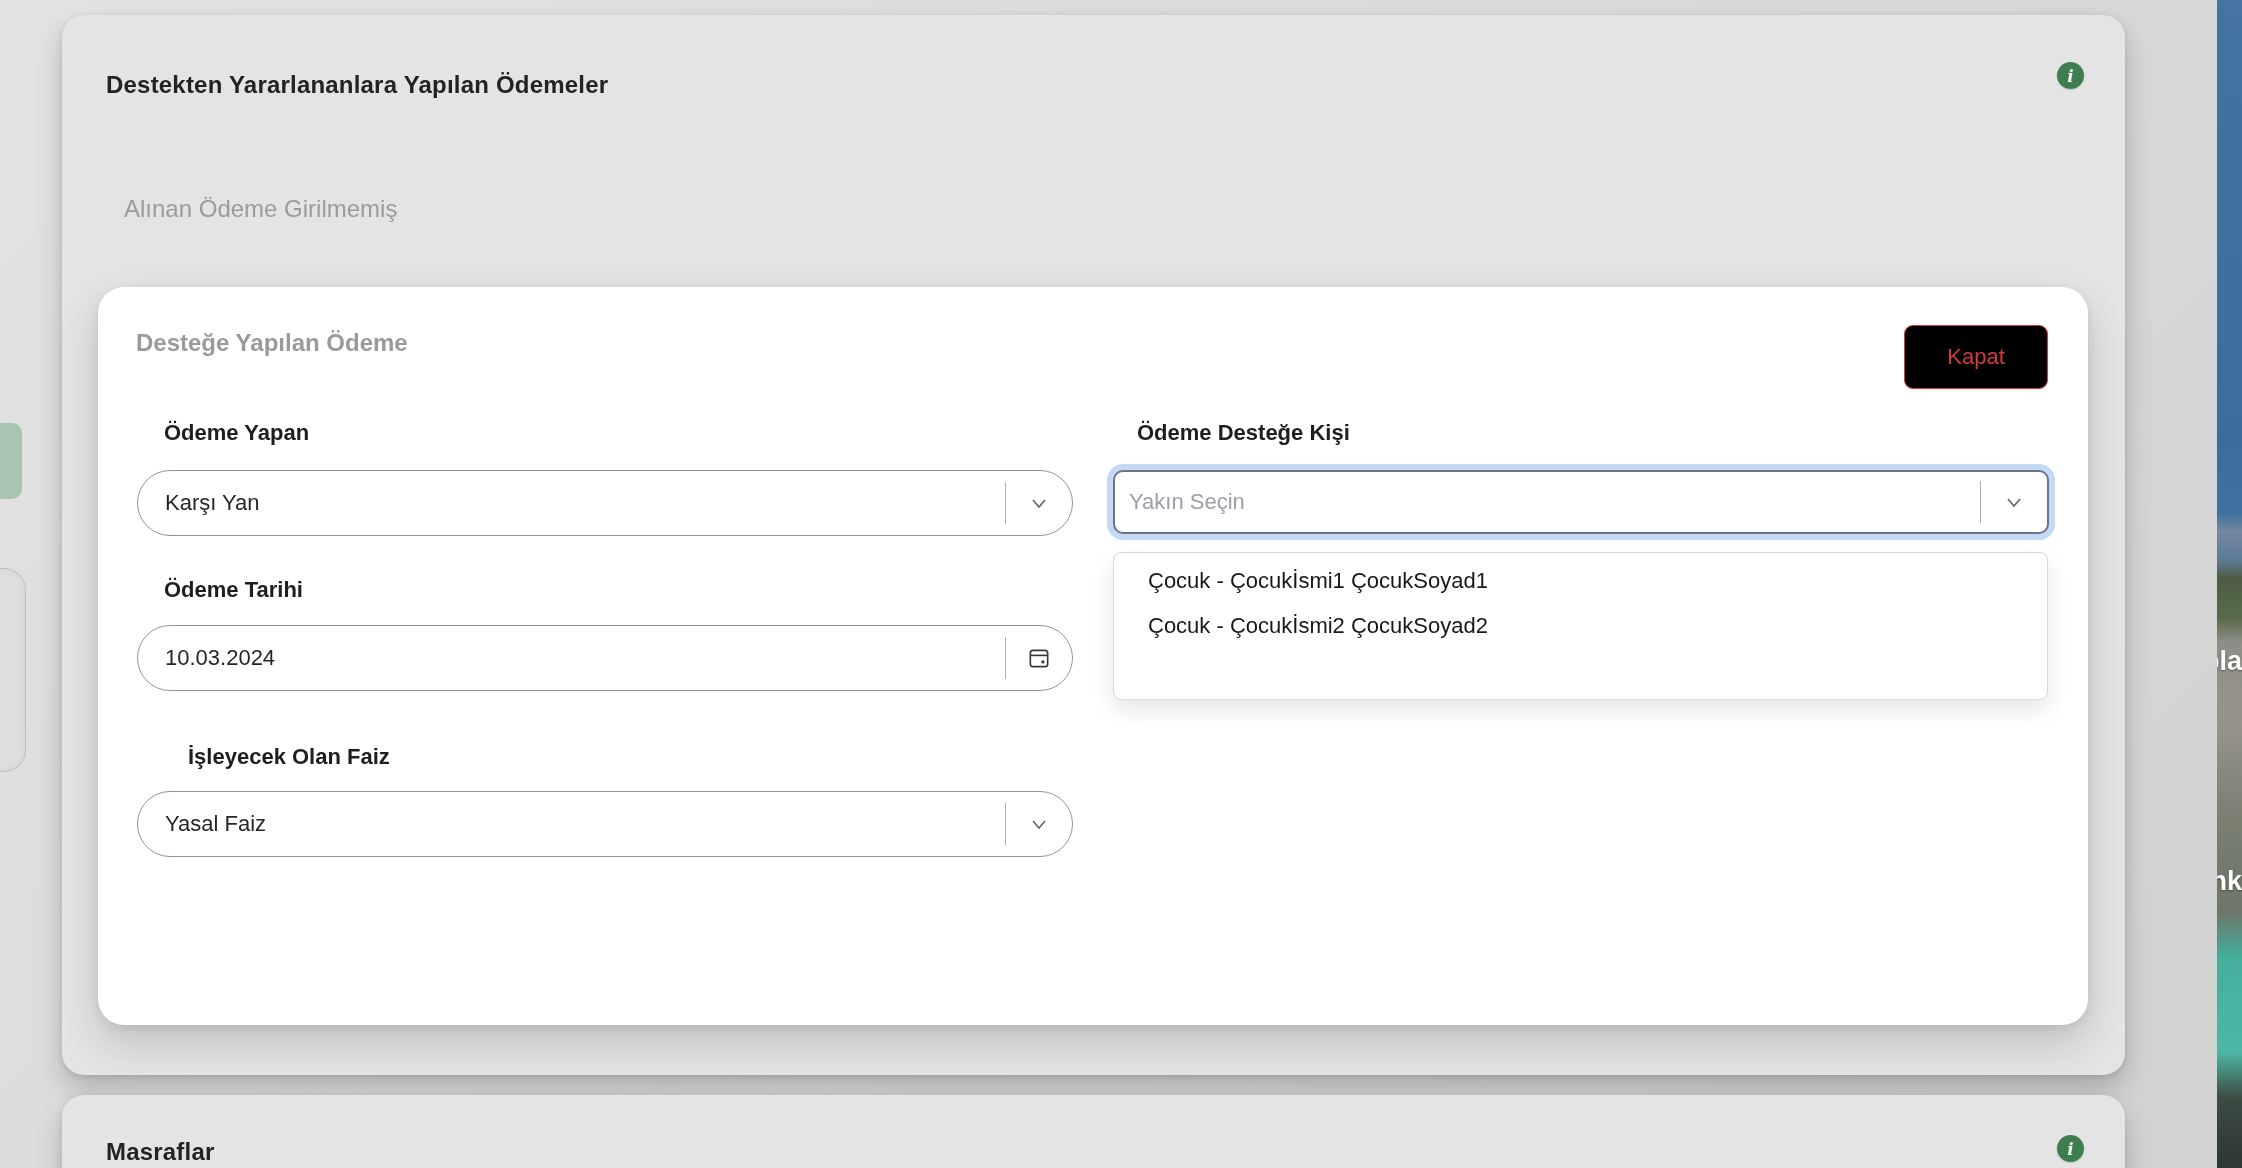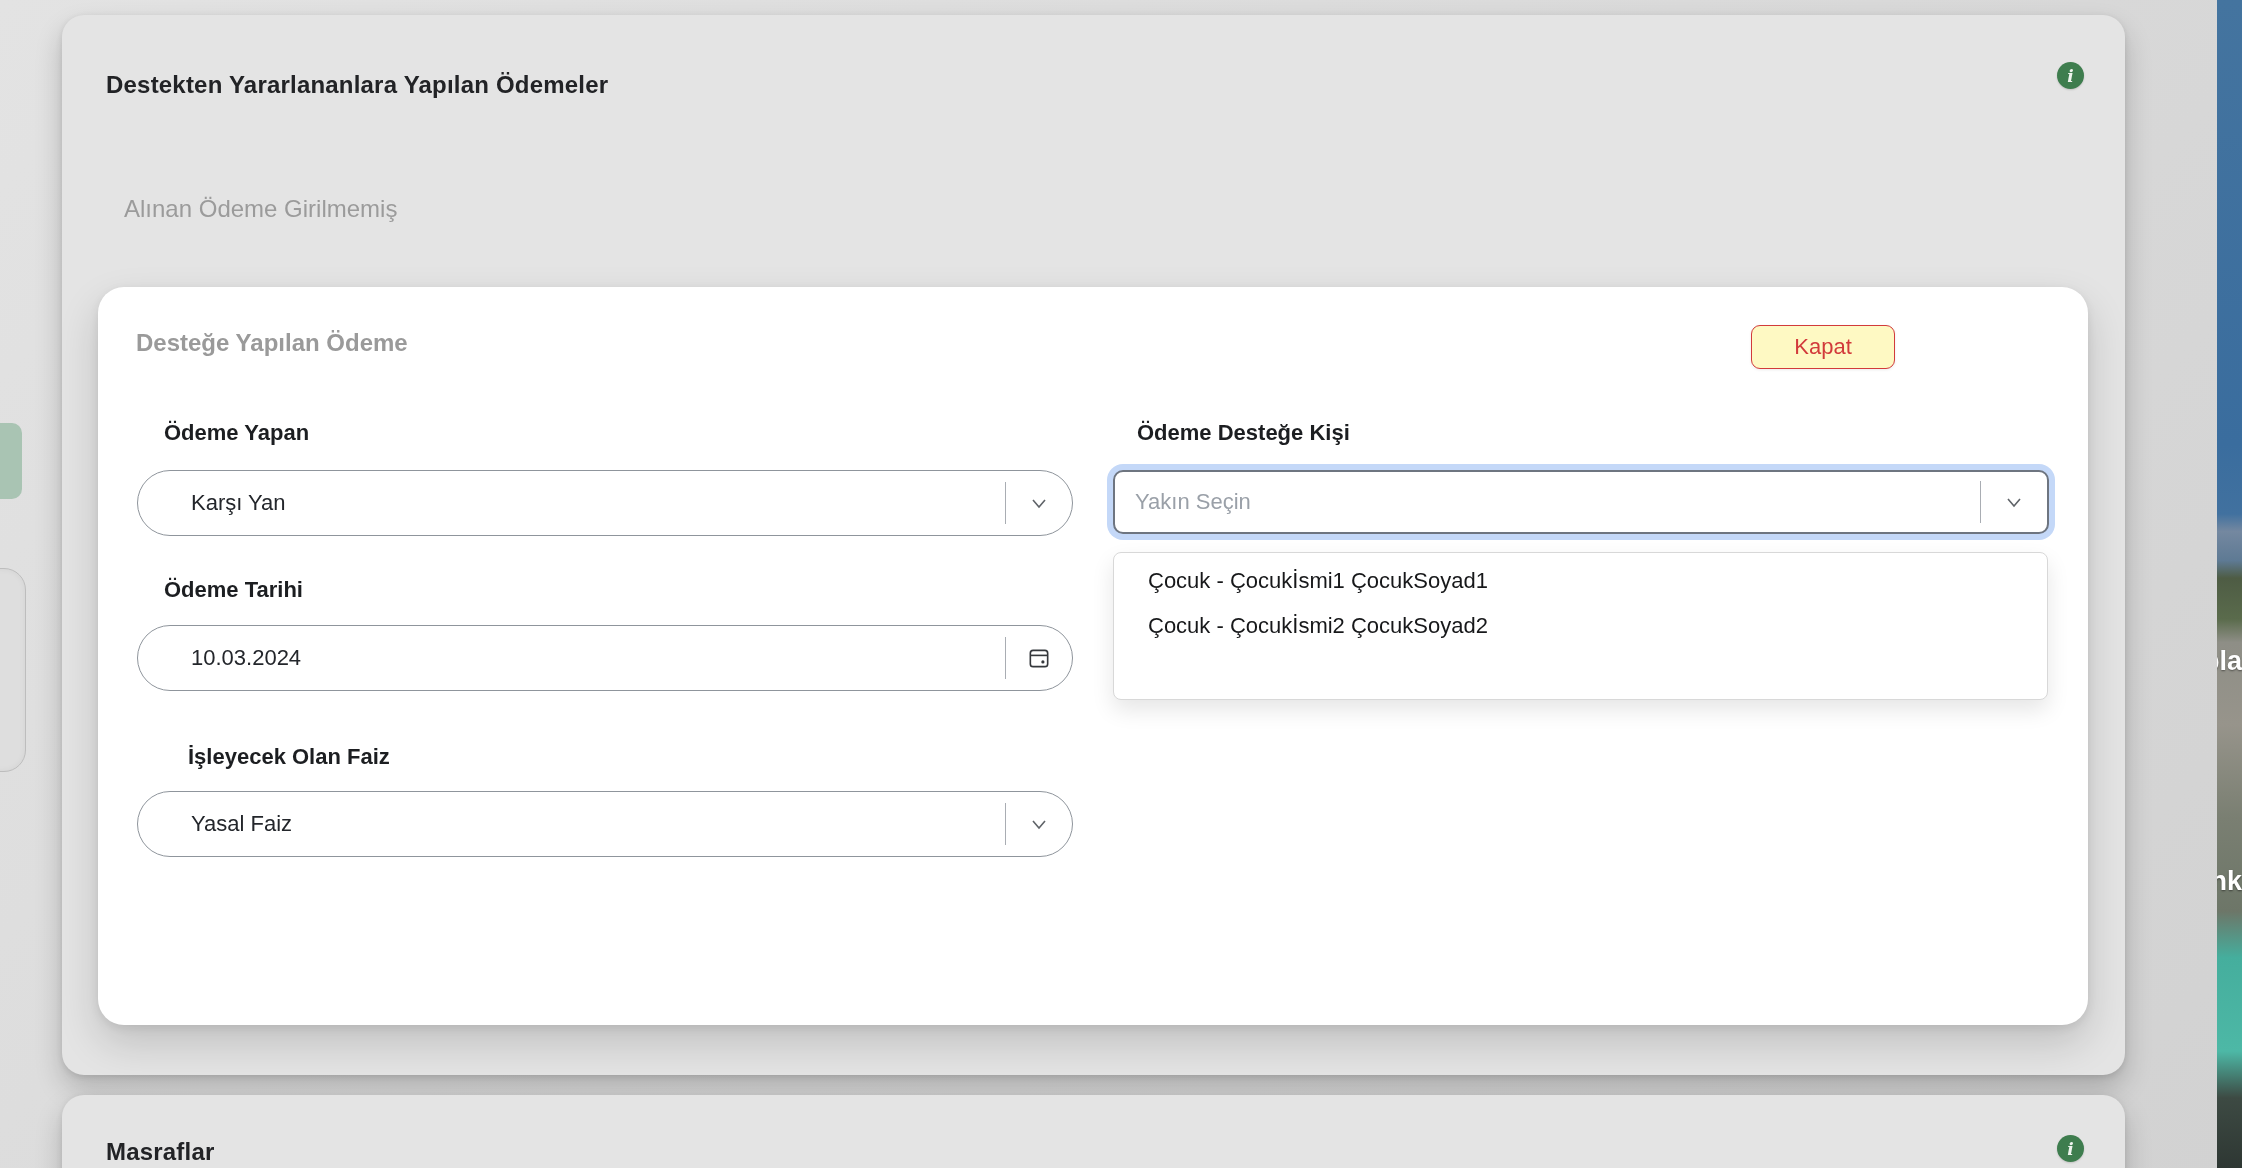--- a/index.html
+++ b/index.html
@@ -13,32 +13,32 @@
 
   .section-title{position:absolute;font-size:24px;font-weight:bold;color:#222326;letter-spacing:.2px;}
   .empty-msg{position:absolute;font-size:24px;color:#9b9b9b;}
 
   .info-badge{position:absolute;width:27px;height:27px;border-radius:50%;background:#3e7d4e;color:#eef3ee;display:flex;align-items:center;justify-content:center;font:italic bold 17px "DejaVu Serif",serif;box-shadow:0 1px 2px rgba(0,0,0,.15);}
 
   
   .modal{position:absolute;left:98px;top:287px;width:1990px;height:738px;background:#ffffff;border-radius:26px;box-shadow:0 18px 40px rgba(0,0,0,.16),0 3px 10px rgba(0,0,0,.08);}
   .modal-title{position:absolute;left:38px;top:42px;font-size:24px;font-weight:bold;color:#9a9a9a;}
 
-  .btn-outline-danger{position:absolute;left:1653px;top:38px;width:144px;height:44px;background:#fef9c3;border:1.5px solid #d23b3b;border-radius:9px;color:#d23b3b;font-size:22px;font-family:inherit;cursor:pointer;box-shadow:0 1px 3px rgba(0,0,0,.08);}
+  .btn-outline-danger{position:absolute;left:1806px;top:38px;width:144px;height:64px;background:#000000;border:1.5px solid #d23b3b;border-radius:9px;color:#d23b3b;font-size:22px;font-family:inherit;cursor:pointer;box-shadow:0 1px 3px rgba(0,0,0,.08);}
 
   .field-label{position:absolute;font-size:22px;font-weight:bold;color:#1c1e21;}
 
   .pill-select{position:absolute;height:66px;background:#fff;border:1px solid #8f959c;border-radius:33px;display:flex;align-items:center;box-sizing:border-box;cursor:pointer;}
-  .pill-select .value{padding-left:53px;font-size:22px;color:#23262b;}
+  .pill-select .value{padding-left:27px;font-size:22px;color:#23262b;}
   .select-right{position:absolute;right:0;top:0;bottom:0;width:66px;display:flex;align-items:center;justify-content:center;border-left:1px solid #a9adb3;margin:11px 0;}
   .chev{display:block;}
 
   
   .combo-focus{position:absolute;left:1015px;top:183px;width:936px;height:64px;background:#fff;border:2px solid #6e7580;border-radius:10px;box-shadow:0 0 0 6px #c4d8f8;display:flex;align-items:center;box-sizing:border-box;}
-  .combo-focus .placeholder{padding-left:20px;font-size:22px;color:#9aa0a8;}
+  .combo-focus .placeholder{padding-left:14px;font-size:22px;color:#9aa0a8;}
   .combo-focus .select-right{border-left:1px solid #a9adb3;margin:9px 0;}
 
   .dropdown-panel{position:absolute;left:1015px;top:265px;width:935px;height:148px;background:#fff;border:1px solid #d8d8d8;border-radius:8px;box-shadow:0 10px 22px rgba(0,0,0,.10);padding:5px 6px;box-sizing:border-box;}
   .dropdown-option{height:45px;display:flex;align-items:center;padding-left:28px;font-size:22px;color:#17181a;border-radius:4px;cursor:pointer;}
   .dropdown-option.highlighted{background:#e8e8e8;}
 
   .btn-primary{position:absolute;left:50px;top:634px;width:1888px;height:57px;background:#3470c2;border:none;border-bottom:3px solid #27549a;border-radius:7px;color:#fbfbfd;font-size:24px;font-family:inherit;cursor:pointer;}
 
   
   .frag-green{position:absolute;left:-22px;top:423px;width:44px;height:76px;border-radius:10px;background:#a9c4b3;}

